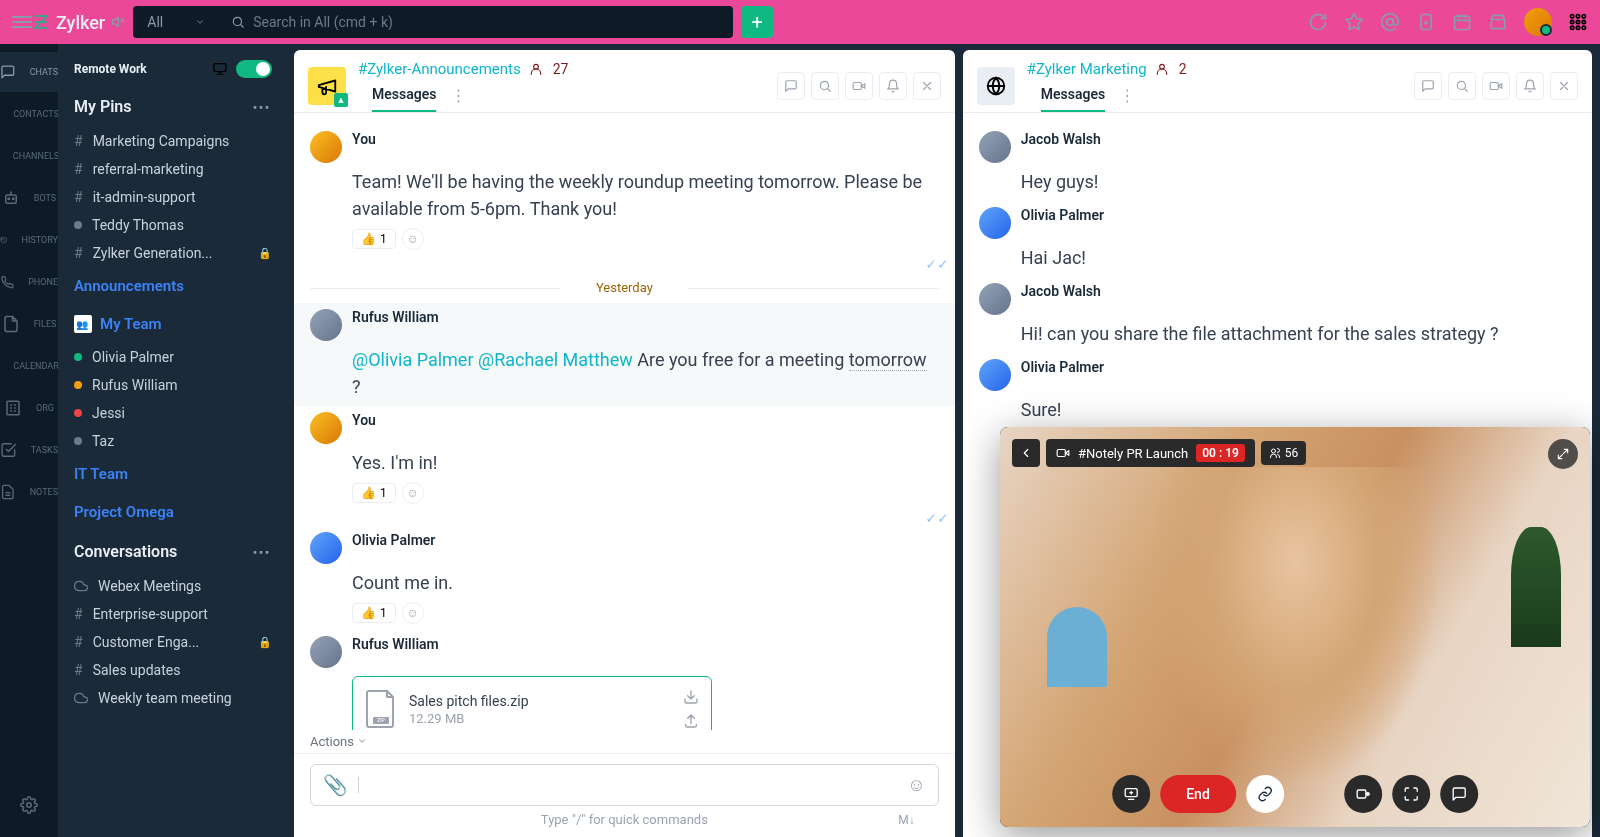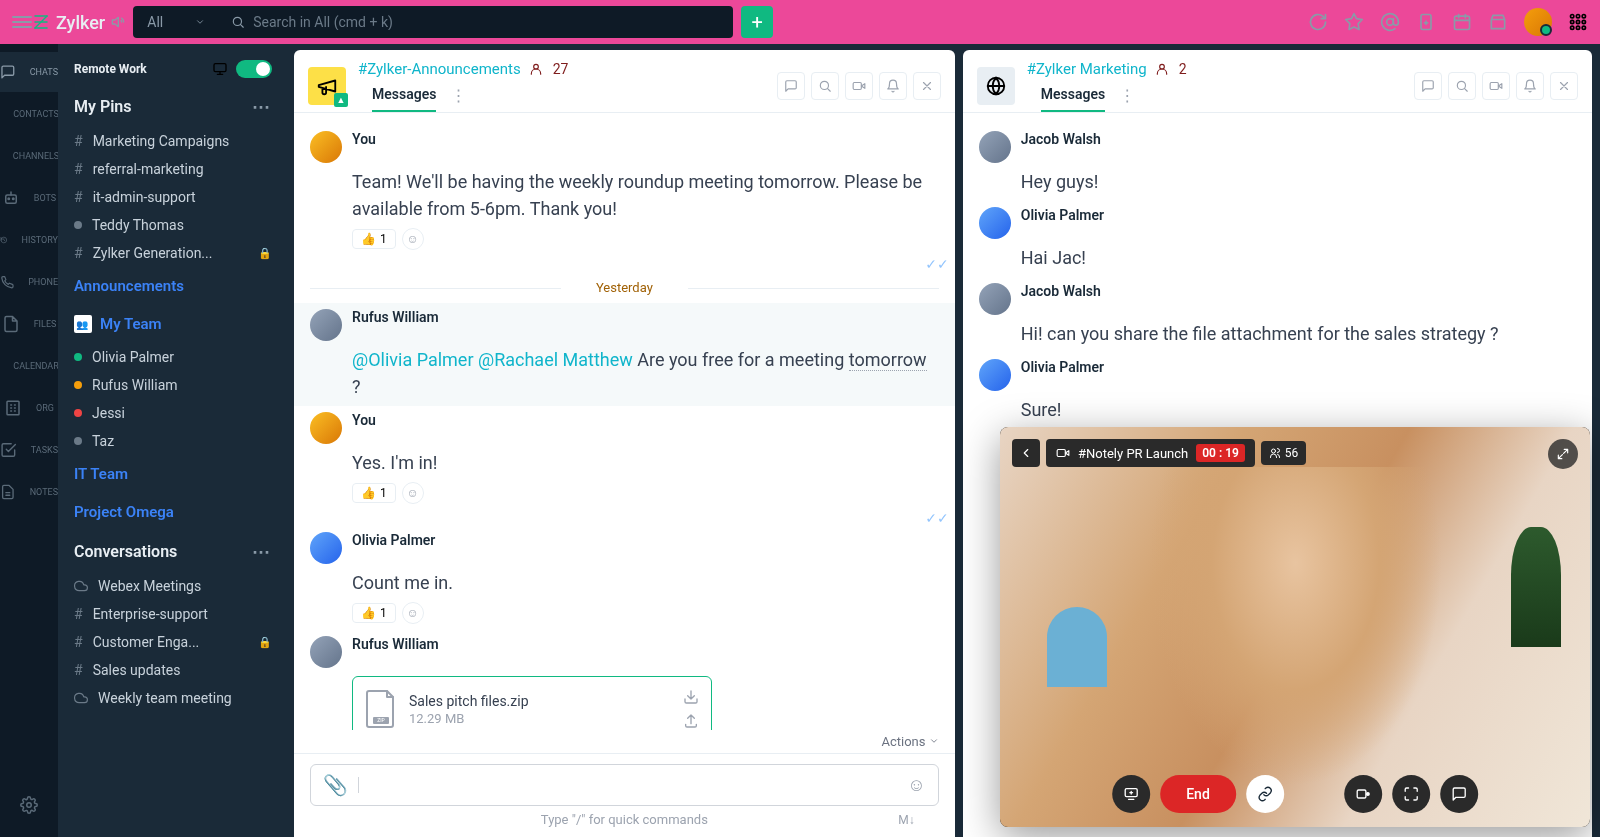--- a/index.html
+++ b/index.html
@@ -85,21 +85,21 @@
 .check{color:#93c5fd;font-size:14px;margin-left:auto;padding-right:6px}
 .divider{text-align:center;font-size:13px;color:#a16207;padding:8px 0;position:relative}
 .divider::before,.divider::after{content:"";position:absolute;top:50%;width:38%;height:1px;background:#e8eef3}
 .divider::before{left:16px}.divider::after{right:16px}
 .file-card{border:1px solid #10b981;border-radius:6px;padding:12px;display:flex;gap:12px;margin-top:24px;max-width:360px;align-items:center}
 .file-icon{width:32px;height:40px}
 .file-info{flex:1}
 .file-name{font-size:14px;color:#374151}
 .file-size{font-size:13px;color:#9ca3af;margin-top:2px}
 .file-actions{display:flex;flex-direction:column;gap:8px;color:#9ca3af}
-.actions-link{text-align:right;padding:4px 16px;font-size:13px;color:#6b7280;cursor:pointer}
+.actions-link{padding:4px 16px;font-size:13px;color:#6b7280;cursor:pointer}
 
 .composer{border-top:1px solid #e8eef3;padding:10px 16px}
 .compose-box{border:1px solid #d1d5db;border-radius:6px;display:flex;align-items:center;padding:8px 12px;gap:10px}
 .compose-box input{flex:1;border:none;outline:none;font-size:14px}
 .attach-icon{font-size:20px;color:#9ca3af;cursor:pointer}
 .emoji-icon{font-size:18px;color:#9ca3af;cursor:pointer}
 .compose-hint{text-align:center;font-size:13px;color:#9ca3af;margin-top:6px;display:flex;justify-content:center;align-items:center;gap:8px}
 .md-icon{position:absolute;right:24px;font-size:12px;color:#9ca3af}
 
 .video-call{position:absolute;right:10px;bottom:10px;width:590px;height:400px;background:#000;border-radius:8px;overflow:hidden;box-shadow:0 10px 40px rgba(0,0,0,.4)}

